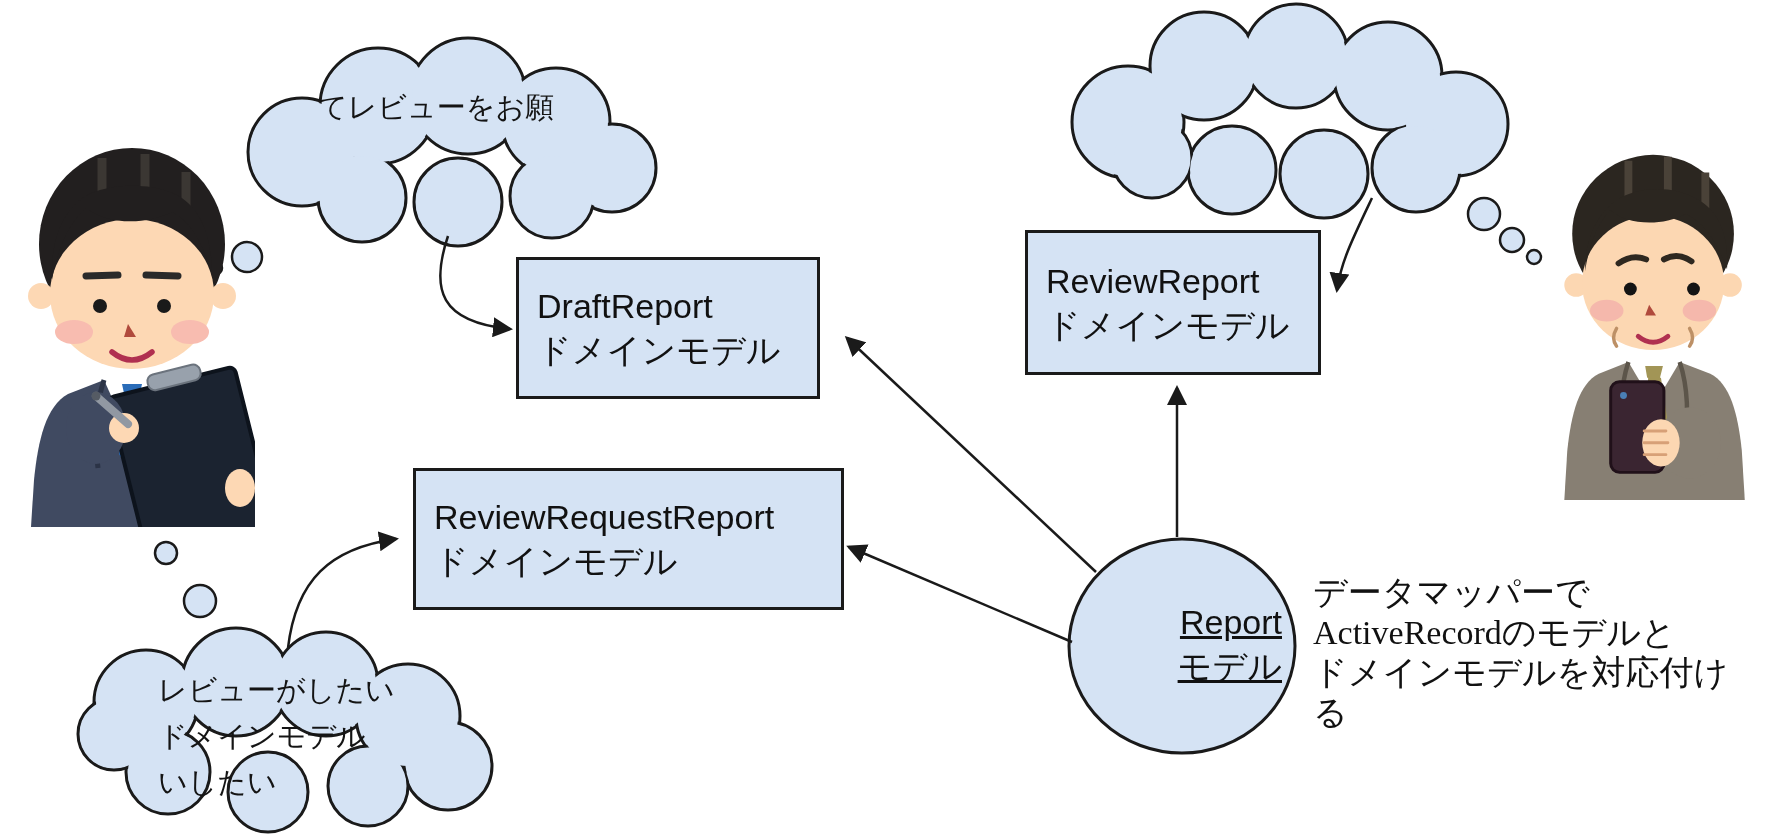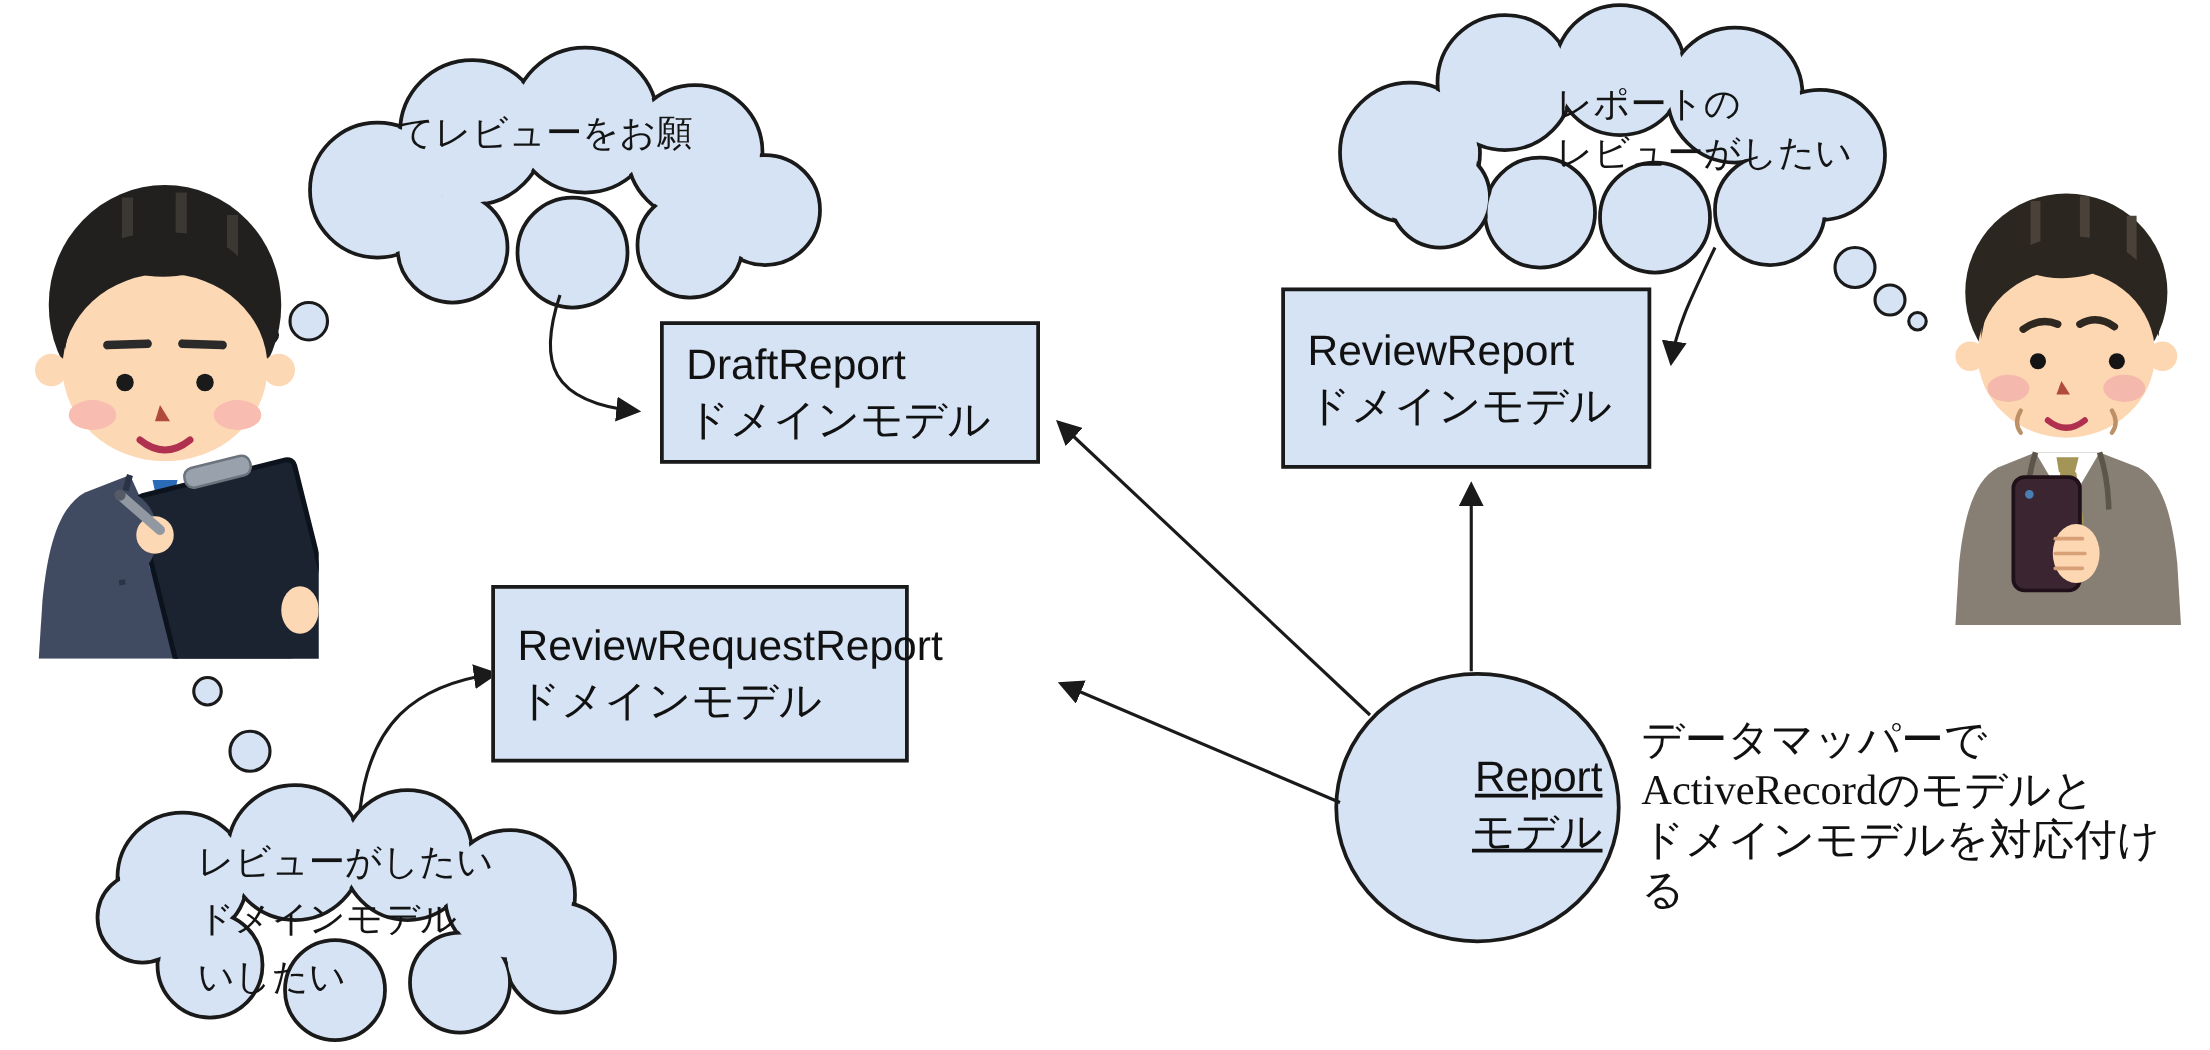--- a/index.html
+++ b/index.html
@@ -185,49 +185,45 @@
       <path d="M80,220 C 72,244 70,276 76,308 M132,220 C 140,244 142,276 136,308" stroke="#5c554a" stroke-width="4.5" fill="none"></path>
       <path d="M97,224 h18 l-3,12 h-13 z M100,236 h13 l7,46 l-11,17 l-11,-16 z" fill="#a29556"></path>
     </g>
     <rect x="62" y="240" width="54" height="92" rx="9" fill="#3a2531" stroke="#201019" stroke-width="3"></rect>
     <circle cx="75" cy="254" r="3.5" fill="#4a7fb5"></circle>
     <ellipse cx="142" cy="302" rx="32" ry="36" fill="#877f73"></ellipse>
     <ellipse cx="113" cy="302" rx="19" ry="24" fill="#fcd7b2"></ellipse>
     <path d="M96,290 h22 M96,302 h24 M96,314 h22" stroke="#d7a077" stroke-width="3" stroke-linecap="round" fill="none"></path>
   </svg>
 
-  <div class="node" style="left:528px;top:257px;width:304px;height:114px">
+  <div class="node" style="left:516px;top:257px;width:304px;height:142px">
     <div>DraftReport</div>
     <div>ドメインモデル</div>
   </div>
 
-  <div class="node" style="left:393px;top:468px;width:334px;height:142px">
+  <div class="node" style="left:413px;top:468px;width:431px;height:142px">
     <div>ReviewRequestReport</div>
     <div>ドメインモデル</div>
   </div>
 
   <div class="node" style="left:1025px;top:230px;width:296px;height:145px">
     <div>ReviewReport</div>
     <div>ドメインモデル</div>
   </div>
 
   <div class="cloud-text" style="left:318px;top:88px">
     <div>てレビューをお願</div>
   </div>
 
   <div class="cloud-text" style="left:158px;top:667px;line-height:46px">
     <div>レビューがしたい</div>
     <div>ドメインモデル</div>
     <div>いしたい</div>
   </div>
 
-  <div class="cloud-text" style="left:1245px;top:65px;line-height:39px">
-    <div>レポートの</div>
-    <div>レビューがしたい</div>
-  </div>
 
   <div class="circle-text" style="left:1082px;top:600px;width:200px">
     <div>Report</div>
     <div>モデル</div>
   </div>
 
   <div class="note" style="left:1313px;top:573px">
     <div>データマッパーで</div>
     <div>ActiveRecordのモデルと</div>
     <div>ドメインモデルを対応付け</div>

